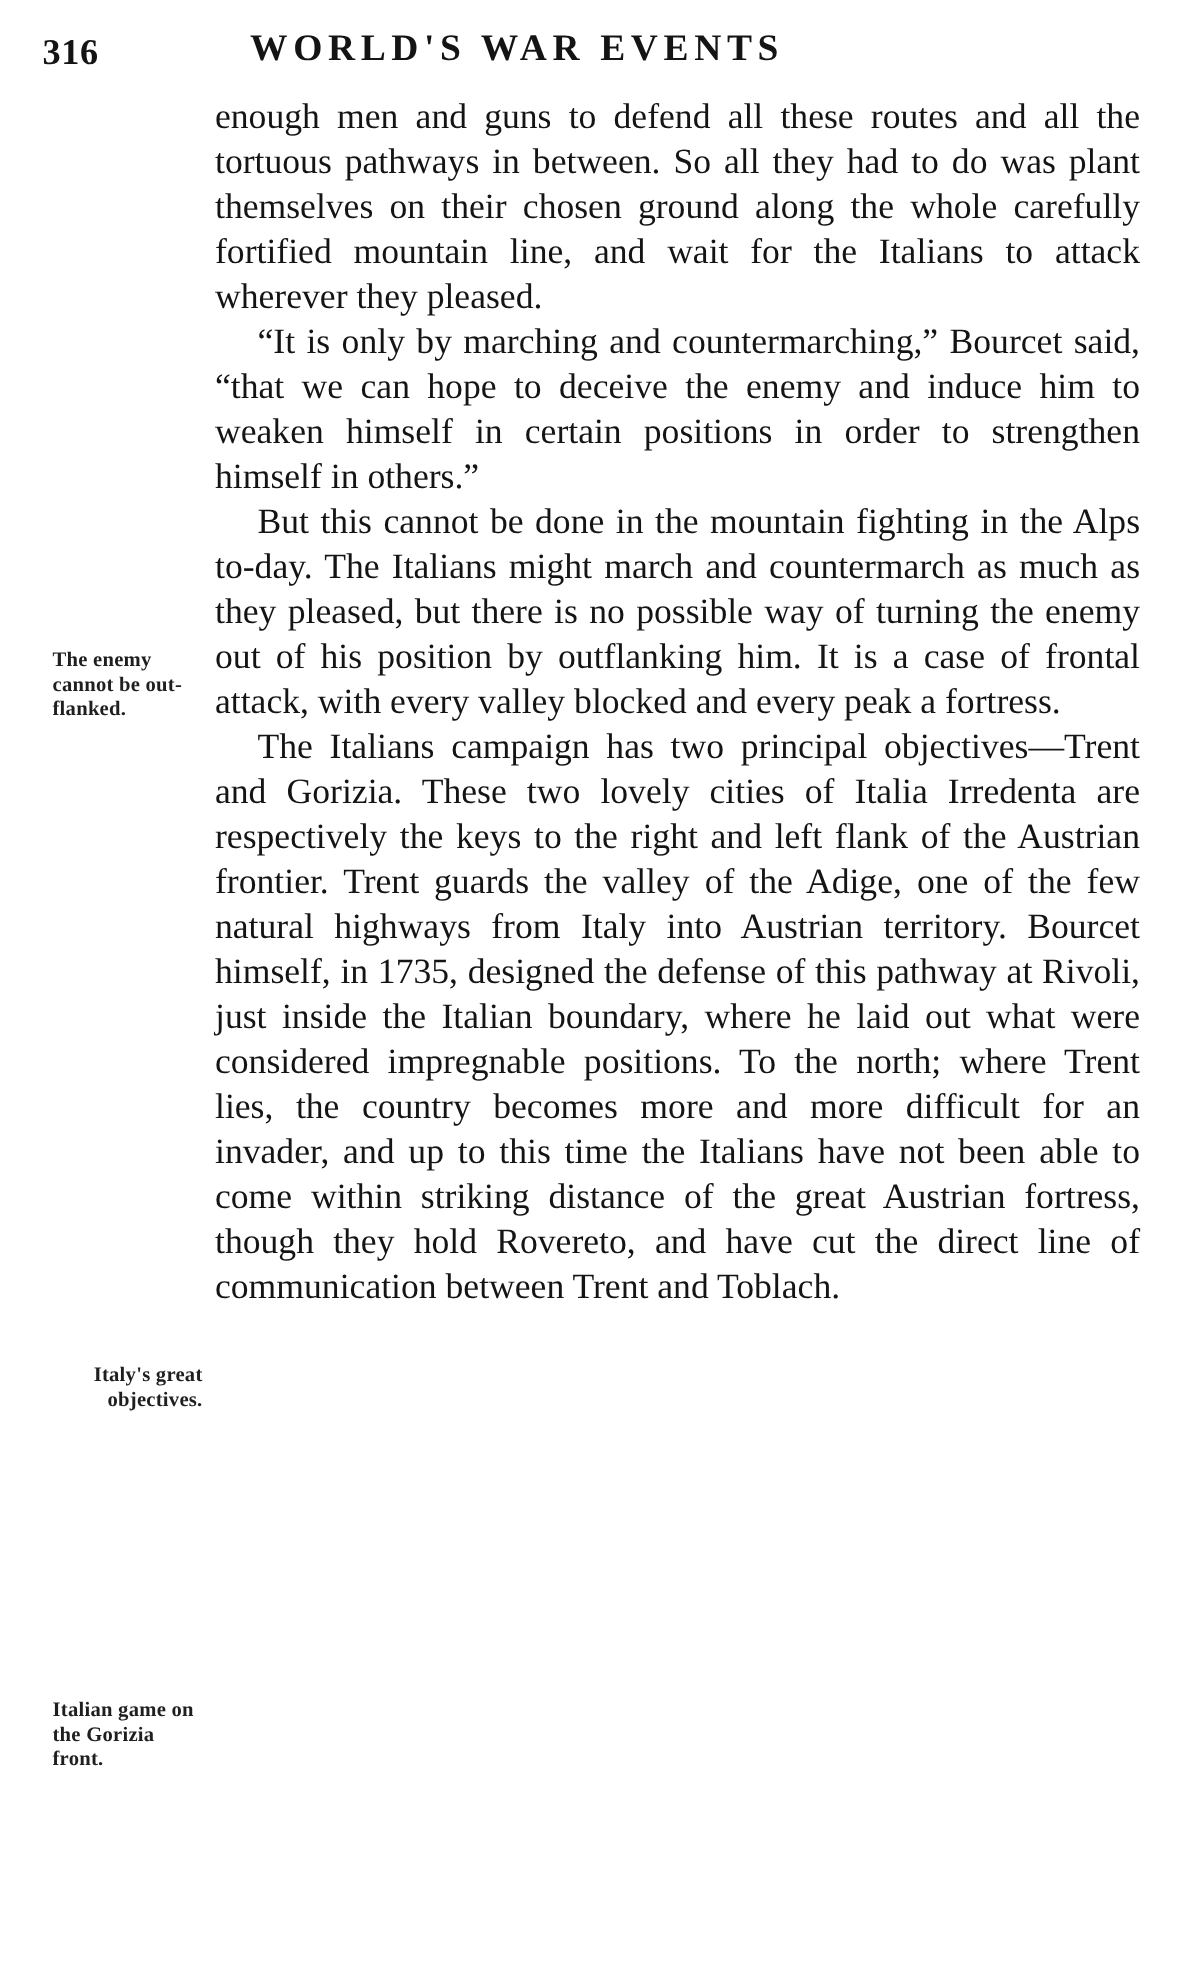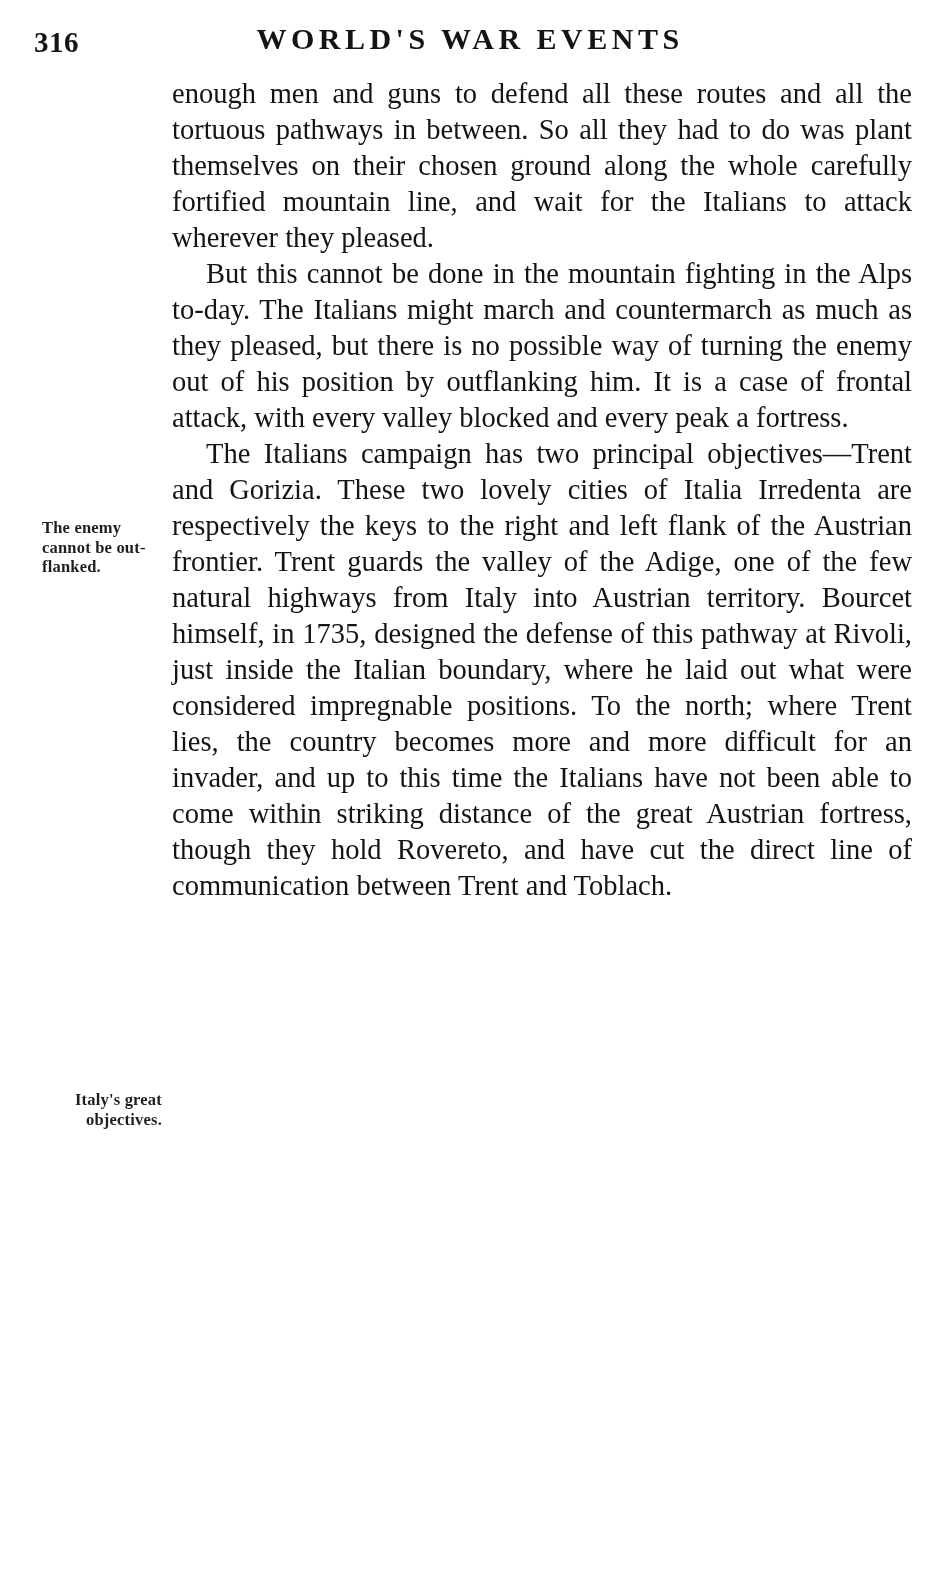--- a/index.html
+++ b/index.html
@@ -37,21 +37,21 @@
     font-weight: bold;
     font-size: 29px;
     letter-spacing: 0.5px;
     color: #141414;
   }
   .running-head {
     position: absolute;
     left: 200px;
     top: 0px;
     width: 540px;
-    text-align: center;
+    text-align: left;
     font-family: "Liberation Serif", serif;
     font-weight: bold;
     font-size: 30px;
     letter-spacing: 4.5px;
     color: #141414;
   }
   
   .textcol {
     position: absolute;
     left: 172px;
@@ -92,20 +92,22 @@
 
 <div class="page">
 
   <div class="header">
     <div class="folio">316</div>
     <div class="running-head">WORLD'S WAR EVENTS</div>
   </div>
 
   <div class="sidenote" id="note-0">The enemy cannot be out-flanked.</div>
   <div class="sidenote" id="note-1">Italy's great objectives.</div>
+  <div class="sidenote" id="note-2">Italian game on the Gorizia front.</div>
 
   <div class="textcol">
     <p class="para">enough men and guns to defend all these routes and all the tortuous pathways in between. So all they had to do was plant themselves on their chosen ground along the whole carefully fortified mountain line, and wait for the Italians to attack wherever they pleased.</p>
+    <p class="para indent">“It is only by marching and countermarching,” Bourcet said, “that we can hope to deceive the enemy and induce him to weaken himself in certain positions in order to strengthen himself in others.”</p>
     <p class="para indent">But this cannot be done in the mountain fighting in the Alps to-day. The Italians might march and countermarch as much as they pleased, but there is no possible way of turning the enemy out of his position by outflanking him. It is a case of frontal attack, with every valley blocked and every peak a fortress.</p>
     <p class="para indent">The Italians campaign has two principal objectives—Trent and Gorizia. These two lovely cities of Italia Irredenta are respectively the keys to the right and left flank of the Austrian frontier. Trent guards the valley of the Adige, one of the few natural highways from Italy into Austrian territory. Bourcet himself, in 1735, designed the defense of this pathway at Rivoli, just inside the Italian boundary, where he laid out what were considered impregnable positions. To the north; where Trent lies, the country becomes more and more difficult for an invader, and up to this time the Italians have not been able to come within striking distance of the great Austrian fortress, though they hold Rovereto, and have cut the direct line of communication between Trent and Toblach.</p>
   </div>
 
 </div>
 
 </body></html>

